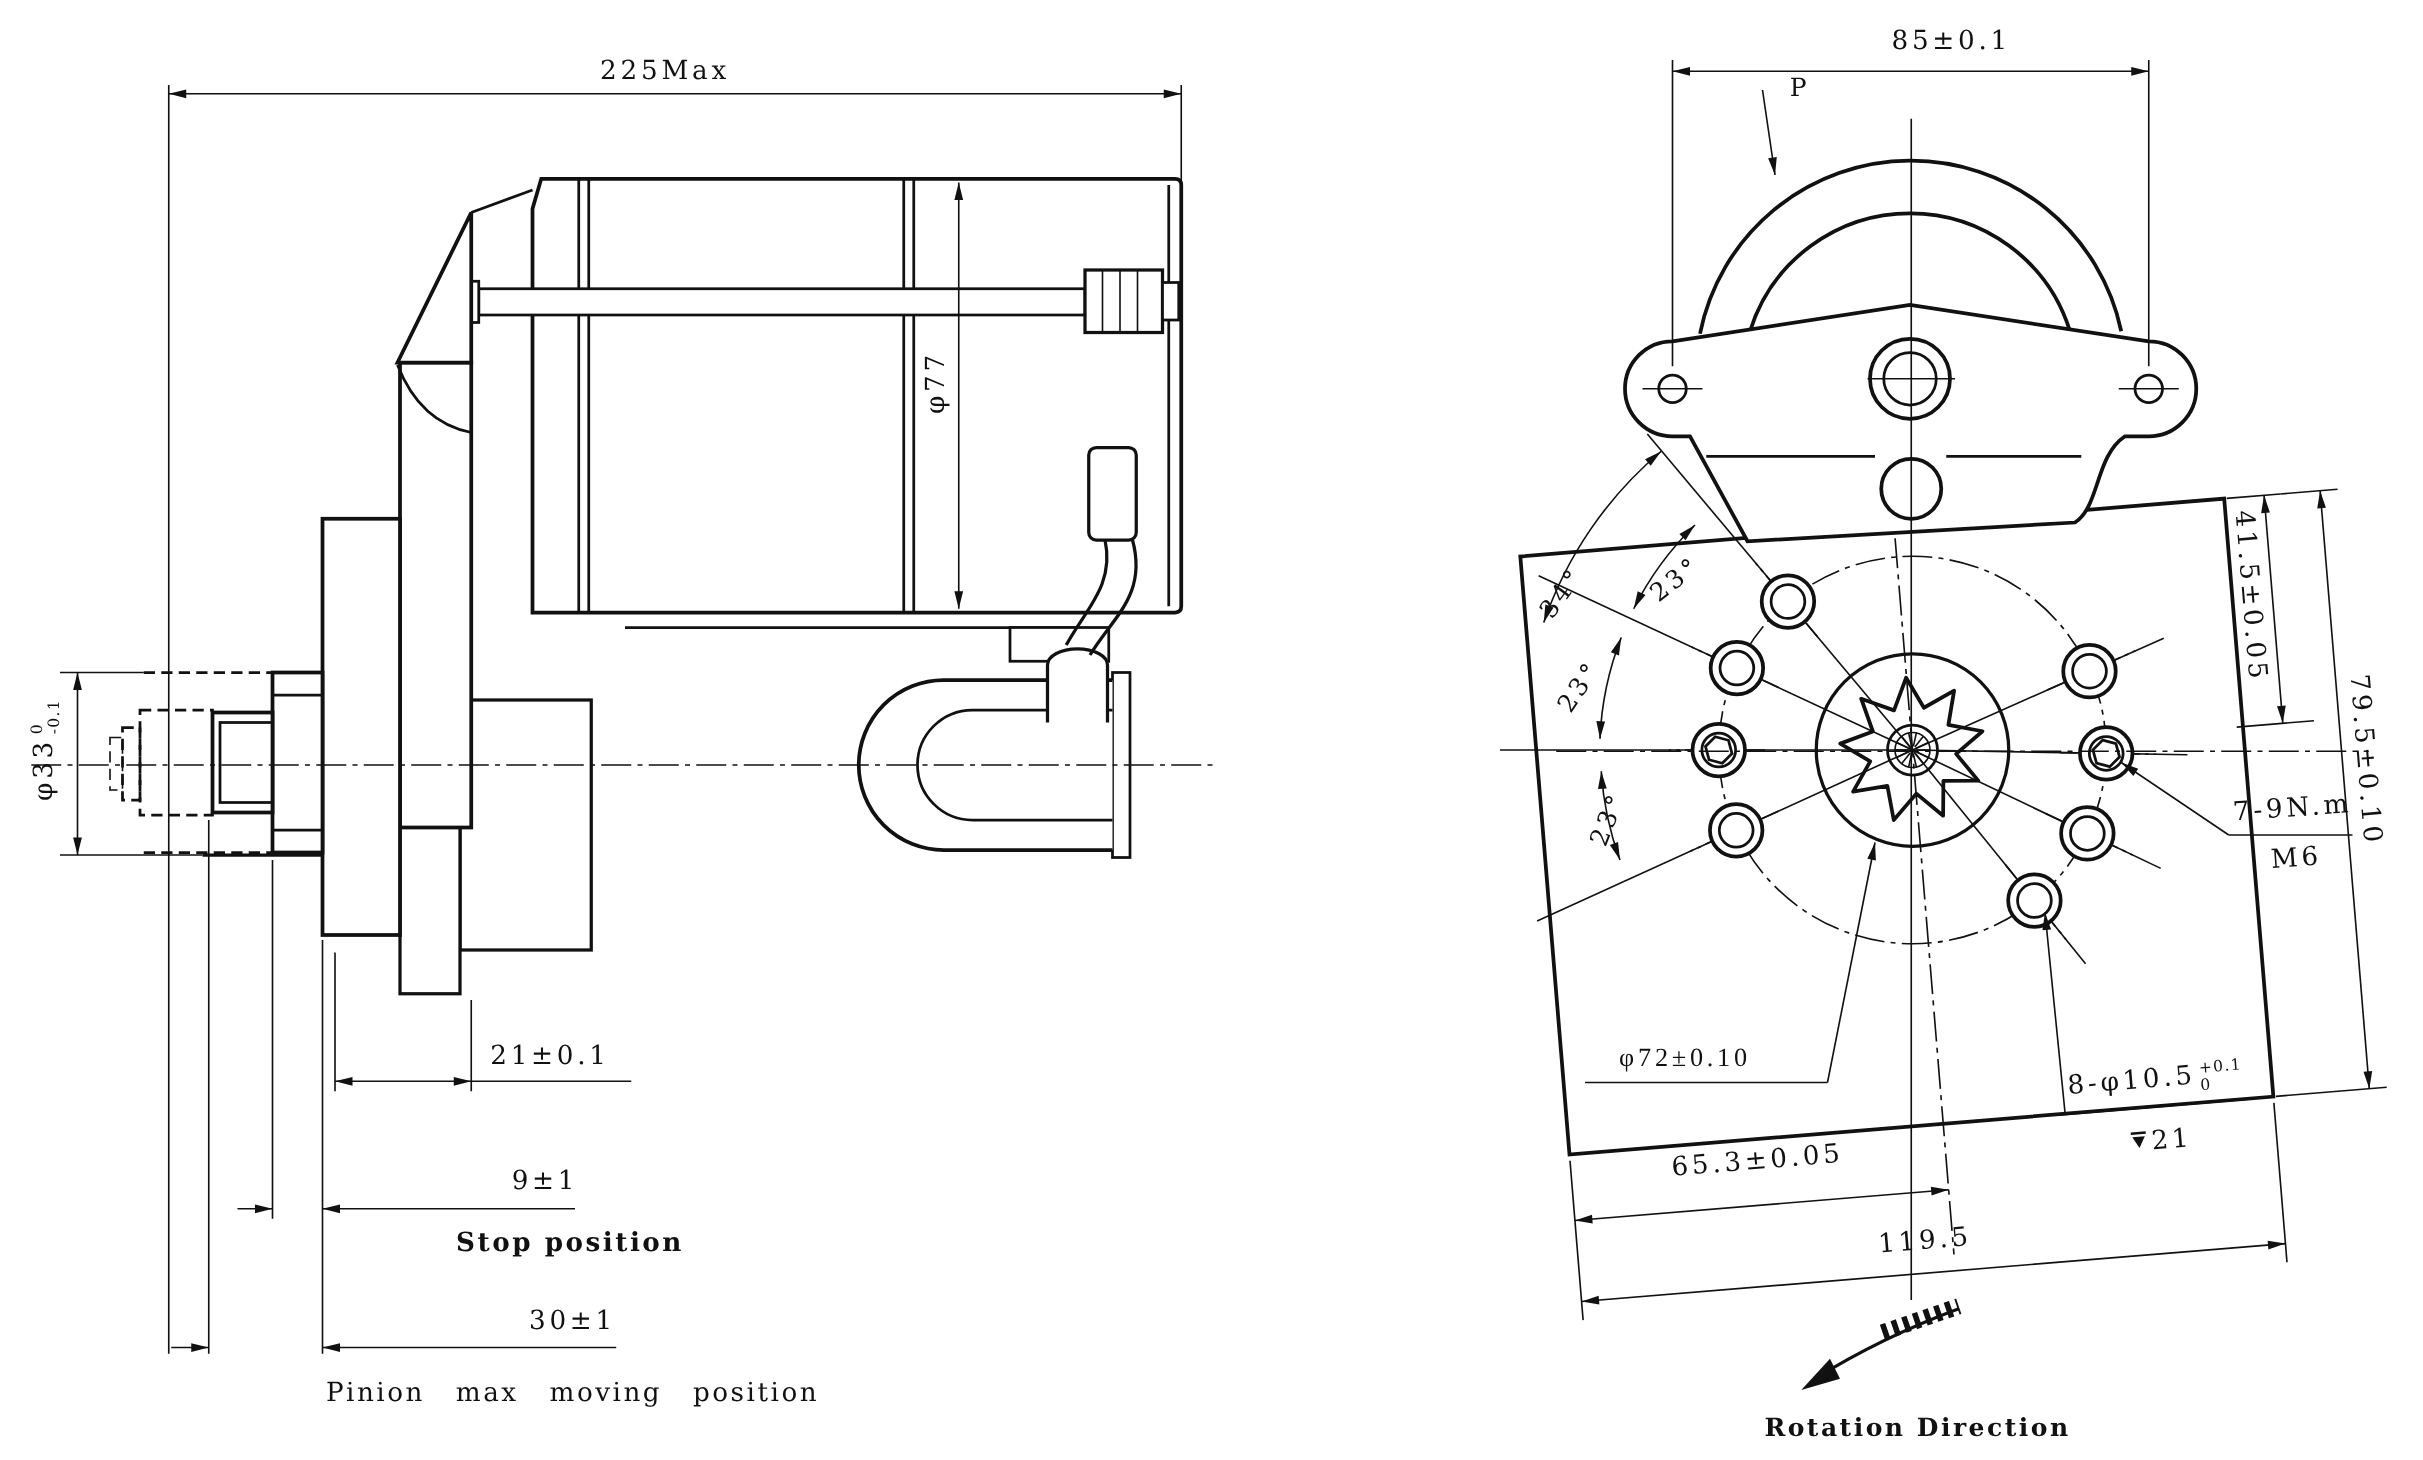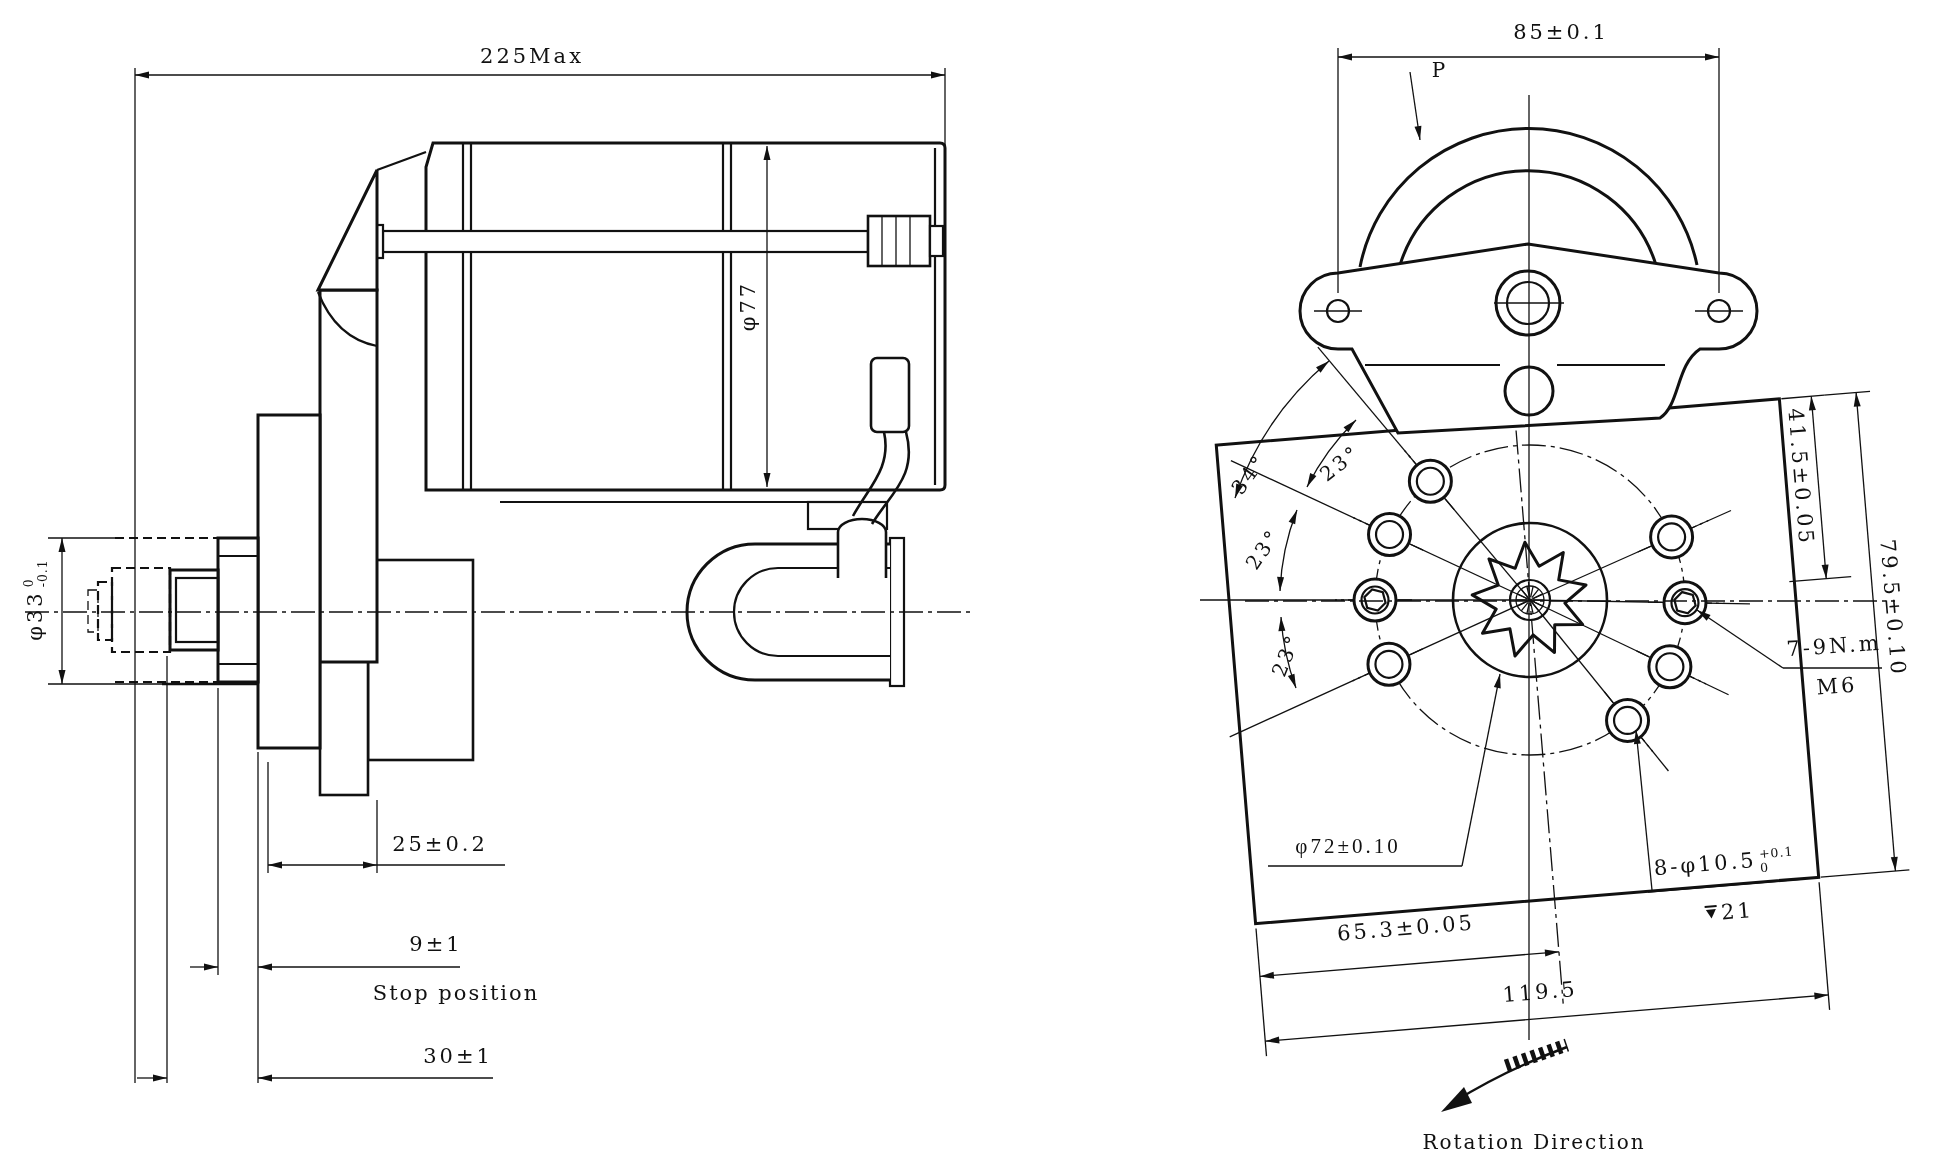--- a/index.html
+++ b/index.html
@@ -5,21 +5,21 @@
   html,body{margin:0;padding:0;background:#ffffff;}
   #stage{position:relative;width:1938px;height:1168px;background:#ffffff;overflow:hidden;
          font-family:"DejaVu Serif",serif;color:#111;}
   #drawing{position:absolute;left:0;top:0;}
   .lbl{position:absolute;transform:translate(-50%,-50%);font-size:21px;letter-spacing:3px;
        white-space:nowrap;color:#111;}
   .sm{font-size:20px;}
   .tolstack{display:inline-flex;flex-direction:column;font-size:12.5px;letter-spacing:1px;
             line-height:1.1;vertical-align:middle;margin-left:3px;}
   .wordsp{word-spacing:16px;letter-spacing:2px;}
-  .lsp2{letter-spacing:2px;}
+  .lsp2{letter-spacing:2px;font-weight:bold;}
   .depth-sym{display:inline-block;position:relative;width:15px;height:16px;margin-right:2px;}
   .depth-sym::before{content:'';position:absolute;left:1px;top:1px;width:12px;height:2.4px;background:#111;}
   .depth-sym::after{content:'';position:absolute;left:2px;top:5px;width:0;height:0;
                     border-left:5px solid transparent;border-right:5px solid transparent;
                     border-top:9px solid #111;}
   svg .ln{stroke:#111;fill:none;}
   svg .s3{stroke-width:3;}
   svg .s26{stroke-width:2.6;}
   svg .s22{stroke-width:2.2;}
   svg .thin{stroke-width:1.3;}
@@ -246,24 +246,25 @@
 </svg>
 
 <div class="lbl" style="left:532px;top:56px;">225Max</div>
 <div class="lbl" style="left:748px;top:306px;transform:translate(-50%,-50%) rotate(-90deg);">φ77</div>
 <div class="lbl" style="left:36px;top:600px;transform:translate(-50%,-50%) rotate(-90deg);">
   <span>φ33</span><span class="tolstack">
         <span>0</span>
         <span>-0.1</span>
       </span>
 </div>
-<div class="lbl" style="left:440px;top:844px;">25±0.2</div>
+<div class="lbl" style="left:440px;top:844px;">21±0.1</div>
 <div class="lbl" style="left:436px;top:944px;">9±1</div>
 <div class="lbl lsp2" style="left:456px;top:993px;">Stop position</div>
 <div class="lbl" style="left:458px;top:1056px;">30±1</div>
+<div class="lbl wordsp" style="left:458px;top:1114px;">Pinion max moving position</div>
 
 <div class="lbl" style="left:1528px;top:32px;margin-left:33px;">85±0.1</div>
 <div class="lbl sm" style="left:1440px;top:70px;">P</div>
 <div class="lbl" style="left:1801px;top:477px;transform:translate(-50%,-50%) rotate(85.3deg);">41.5±0.05</div>
 <div class="lbl" style="left:1893px;top:608px;transform:translate(-50%,-50%) rotate(85.3deg);">79.5±0.10</div>
 <div class="lbl" style="left:1834px;top:646px;transform:translate(-50%,-50%) rotate(-4deg);">7-9N.m</div>
 <div class="lbl" style="left:1837px;top:686px;transform:translate(-50%,-50%) rotate(-4deg);">M6</div>
 <div class="lbl" style="left:1348px;top:846px;font-family:Liberation Serif, serif;">φ72±0.10</div>
 <div class="lbl" style="left:1724px;top:864px;transform:translate(-50%,-50%) rotate(-4.7deg);">
   <span>8-φ10.5</span><span class="tolstack">

